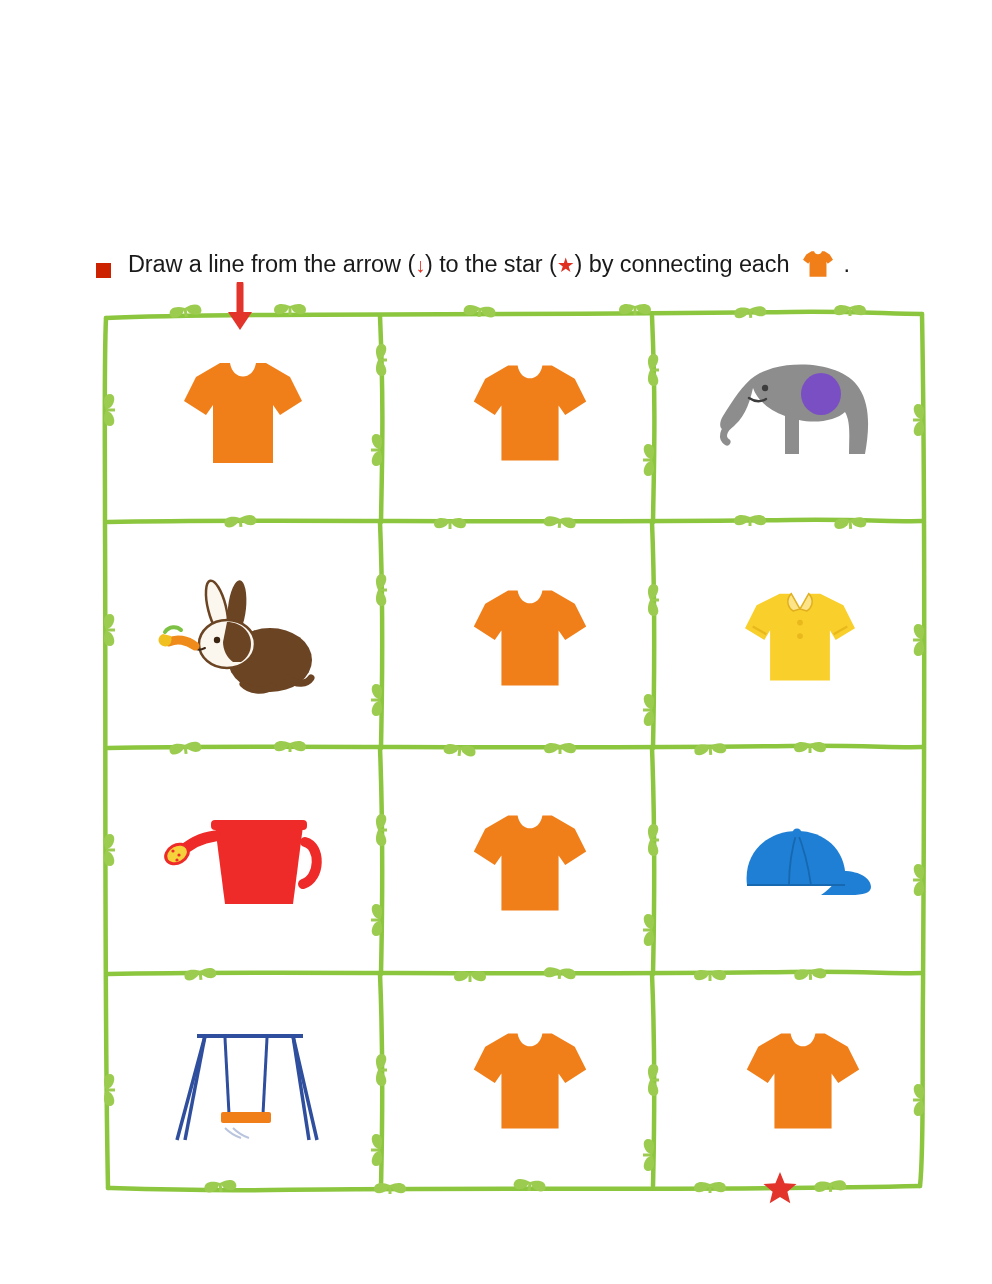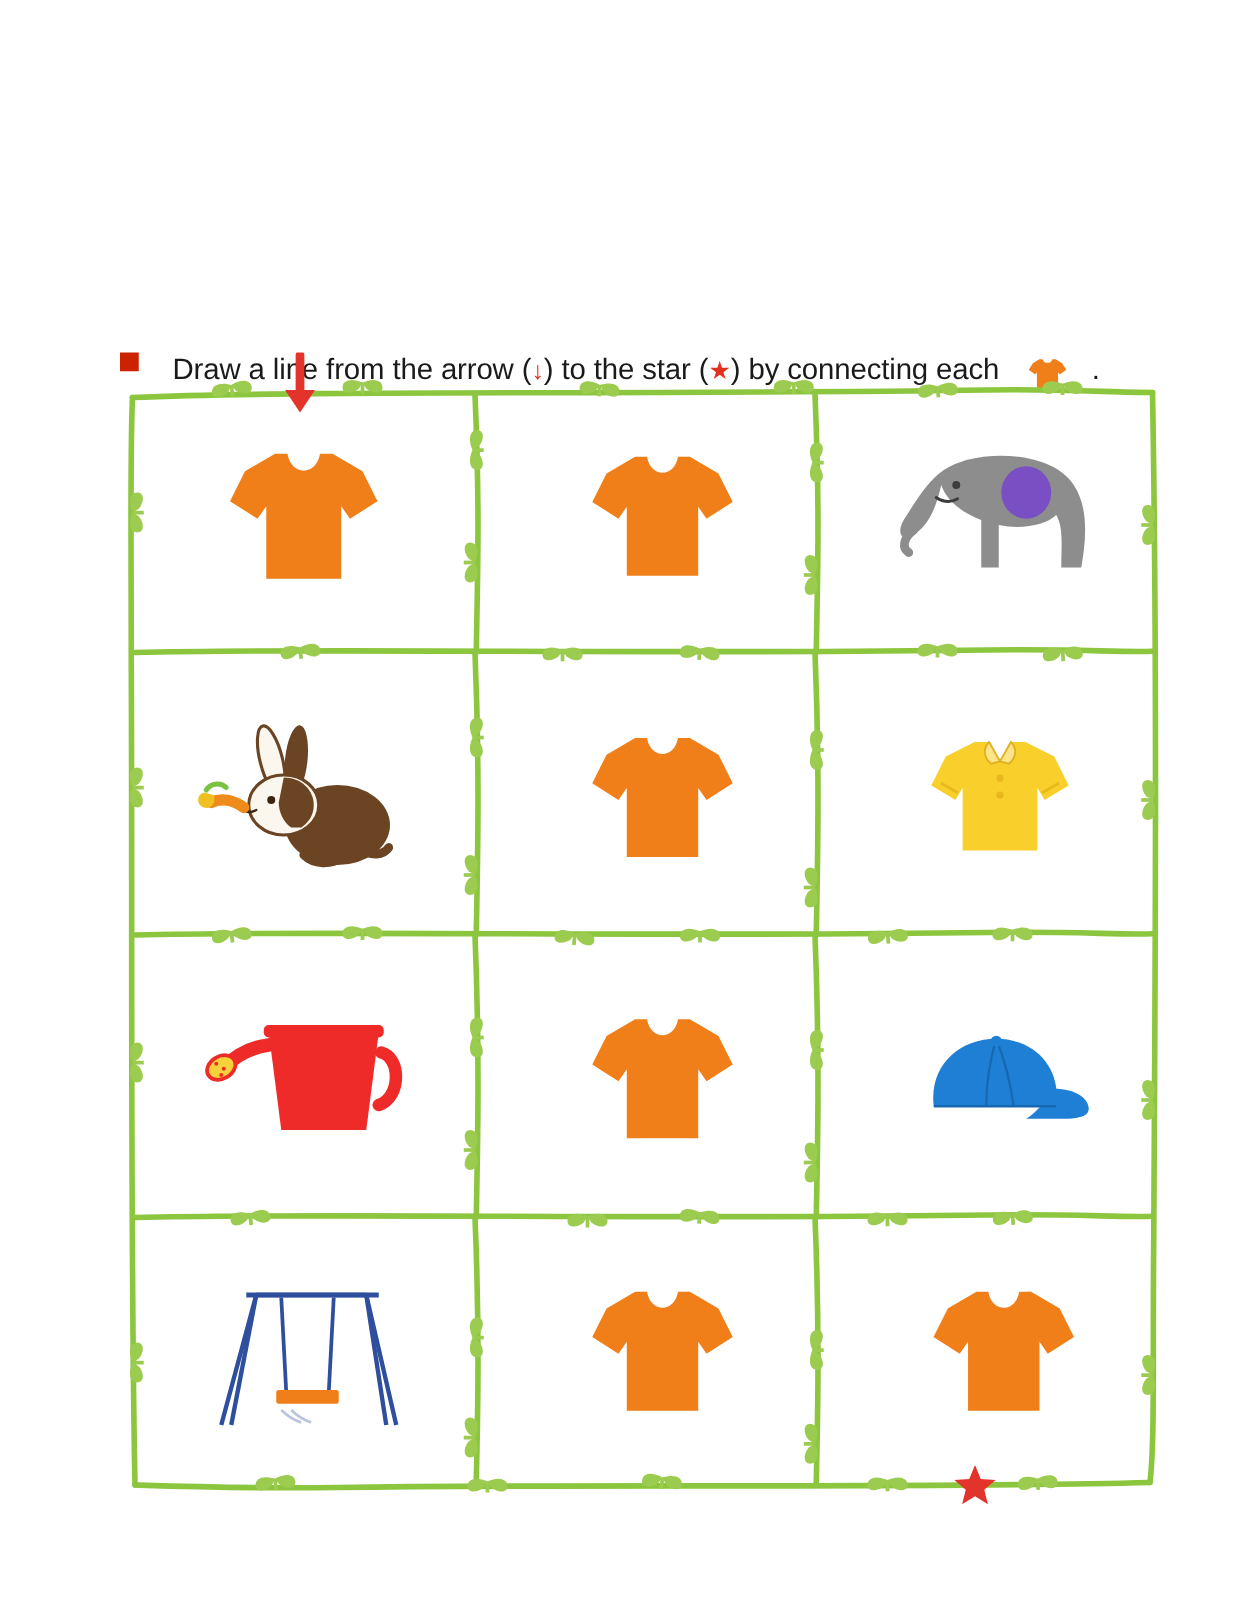--- a/index.html
+++ b/index.html
@@ -16,23 +16,22 @@
   }
 
   
   #instruction-row {
     position: absolute;
     left: 96px;
     top: 238px;
     width: 830px;
     height: 40px;
     display: flex;
-    align-items: flex-start;
-    gap: 16px;
-    margin-top: 44px;
+    align-items: flex-end;
+    gap: 6px;
   }
   #instruction-bullet {
     width: 15px;
     height: 15px;
     background: #cc2200;
     margin-right: 11px;
     flex: 0 0 auto;
   }
   #instruction-text {
     font-size: 23.5px;

